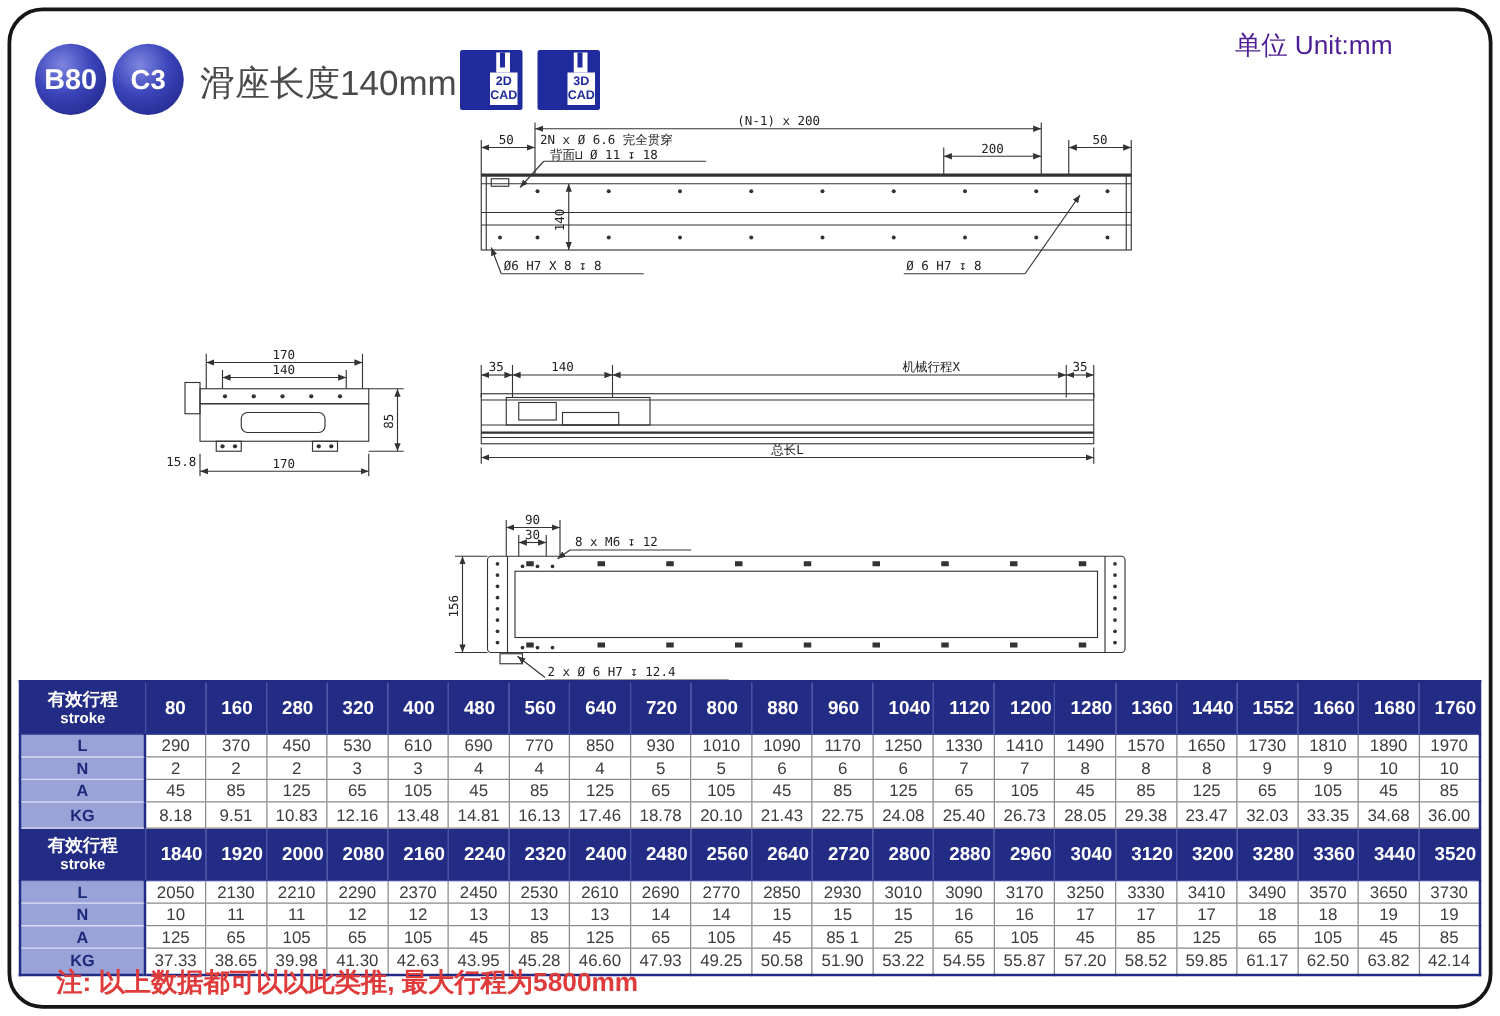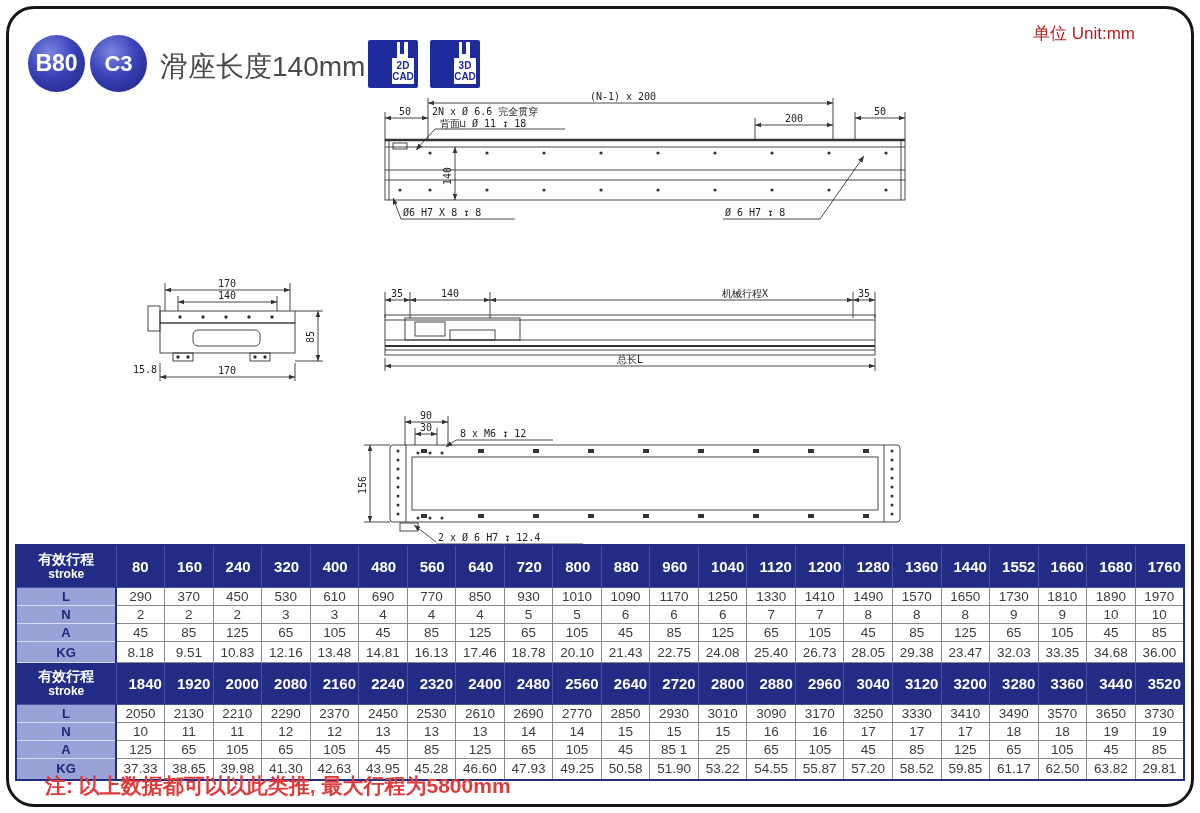--- a/index.html
+++ b/index.html
@@ -15,21 +15,21 @@
   .badge.b1 { left:28px; top:35px; font-size:23px; }
   .badge.b2 { left:90px; top:35px; font-size:22px; }
   .doc-title { position:absolute; left:160px; top:48px; font-size:28px; color:#4a4a4a; }
   .cad { position:absolute; top:40px; width:50px; height:48px; background:#1f2a9c; border-radius:2px; }
   .cad.c2d { left:368px; } .cad.c3d { left:430px; }
   .cad .slot { position:absolute; top:2px; right:10px; width:11px; height:16px; background:#fff; }
   .cad .slot::after { content:""; position:absolute; top:0; left:3px; width:4px; height:12px; background:#1f2a9c; }
   .cad .label { position:absolute; left:4px; right:4px; bottom:4px; height:26px; background:#fff;
                 display:flex; flex-direction:column; align-items:center; justify-content:center;
                 font-size:10px; font-weight:bold; color:#1f2a9c; line-height:1.15;margin-left:20px; }
-  .unit { position:absolute; left:1033px; top:22px; font-size:17px; color:#b91c1c; }
+  .unit { position:absolute; left:988px; top:22px; font-size:21px; color:#4c1d95; }
 
   
   svg { position:absolute; overflow:visible; }
   .dim { font:10px "DejaVu Sans Mono","DejaVu Sans",monospace; fill:#222; }
   .dim.mid { text-anchor:middle; }
   line, path, rect.ln, circle.ln { vector-effect:non-scaling-stroke; }
 
   
   .table-wrap { position:absolute; left:15px; top:544px; width:1170px; }
   table.stroke { width:1170px; table-layout:fixed; border-collapse:collapse; border:2px solid #232c85; }
@@ -299,21 +299,21 @@
           <col class="lab">
         </colgroup>
       <tbody>
           <tr>
             <th class="stroke-label">
               <div class="zh">有效行程</div>
               <div class="en">stroke</div>
             </th>
             <th>80</th>
             <th>160</th>
-            <th>240</th>
+            <th>280</th>
             <th>320</th>
             <th>400</th>
             <th>480</th>
             <th>560</th>
             <th>640</th>
             <th>720</th>
             <th>800</th>
             <th>880</th>
             <th>960</th>
             <th>1040</th>
@@ -546,20 +546,20 @@
             <td>51.90</td>
             <td>53.22</td>
             <td>54.55</td>
             <td>55.87</td>
             <td>57.20</td>
             <td>58.52</td>
             <td>59.85</td>
             <td>61.17</td>
             <td>62.50</td>
             <td>63.82</td>
-            <td>29.81</td>
+            <td>42.14</td>
           </tr>
         </tbody>
     </table>
   </div>
 
   <div class="note">注: 以上数据都可以以此类推, 最大行程为5800mm</div>
 </div>
 
 </body></html>

